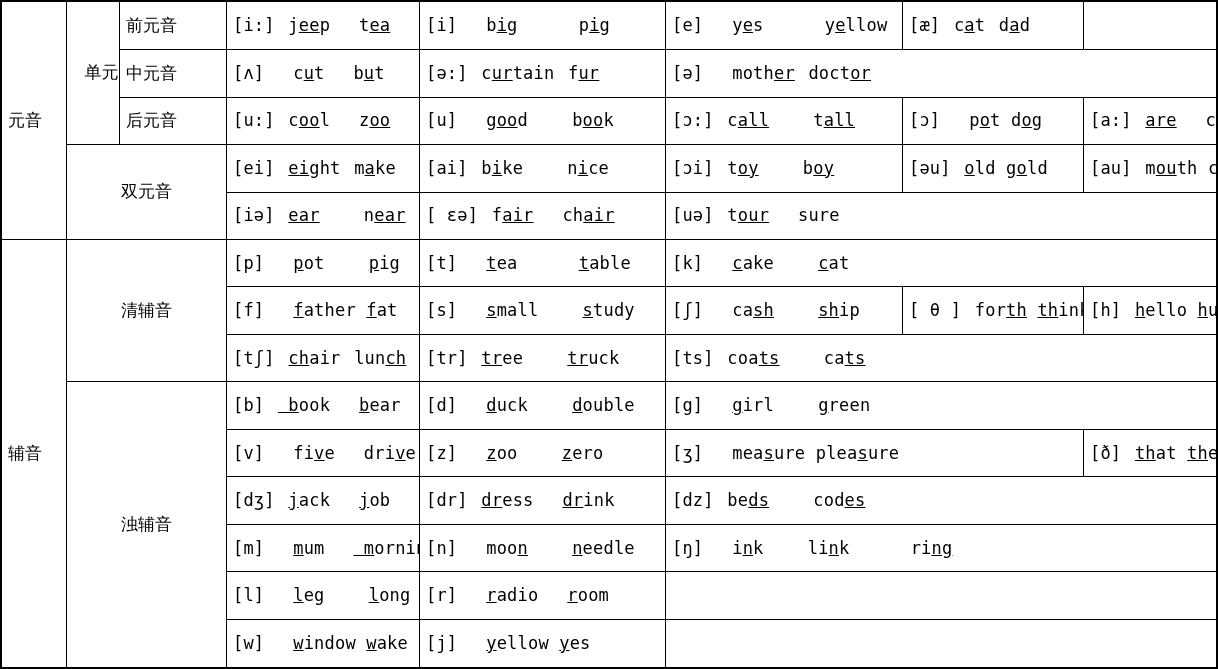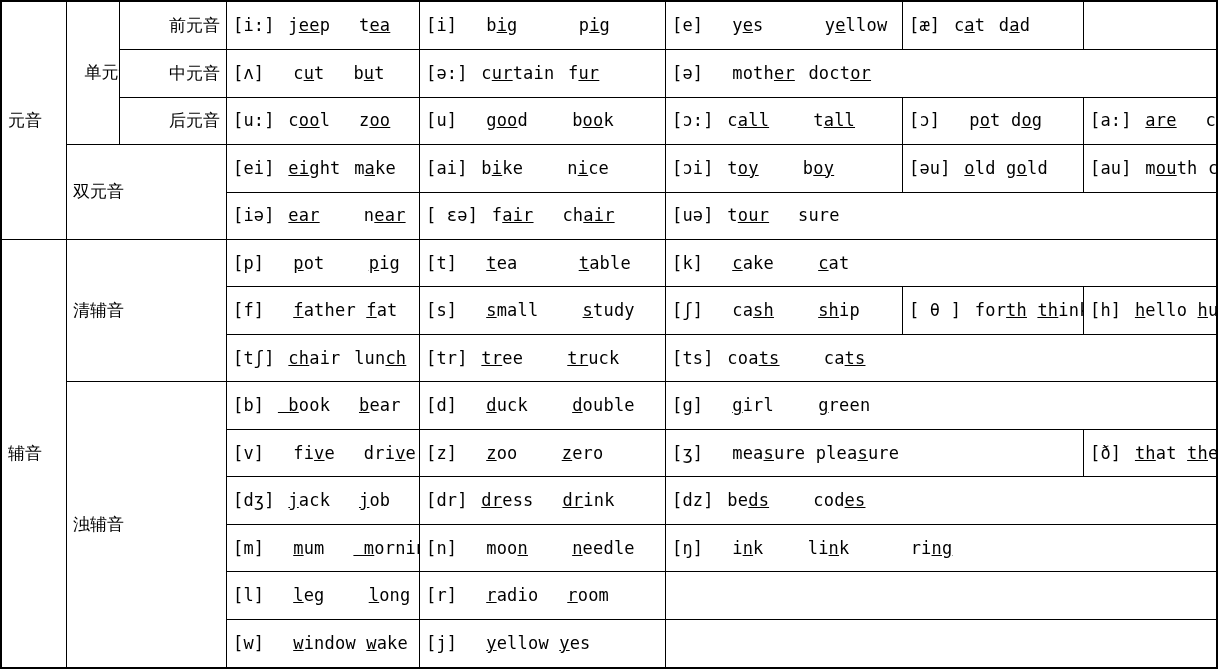--- a/index.html
+++ b/index.html
@@ -53,27 +53,27 @@
     font-size: 16px;
     width: 40px;
   }
   td.cat-mid .vlabel {
     display: inline-block;
     width: 1em;
     word-break: break-all;
     line-height: 1.18;
   }
   td.cat-sub {
-    text-align: right;
+    text-align: left;
     font-family: "DejaVu Sans", "Liberation Sans", sans-serif;
     font-size: 16px;
     width: 94px;
   }
   td.cat-wide {
-    text-align: left;
+    text-align: center;
     font-family: Liberation Sans, sans-serif;
     font-size: 16px;
   }
   td.entry {
     font-family: "DejaVu Sans Mono", "Liberation Mono", monospace;
     font-size: 15.5px;
     letter-spacing: 0.2px;
   }
   td.entry .ipa {
     font-family: "DejaVu Sans Mono", "Liberation Mono", monospace;

